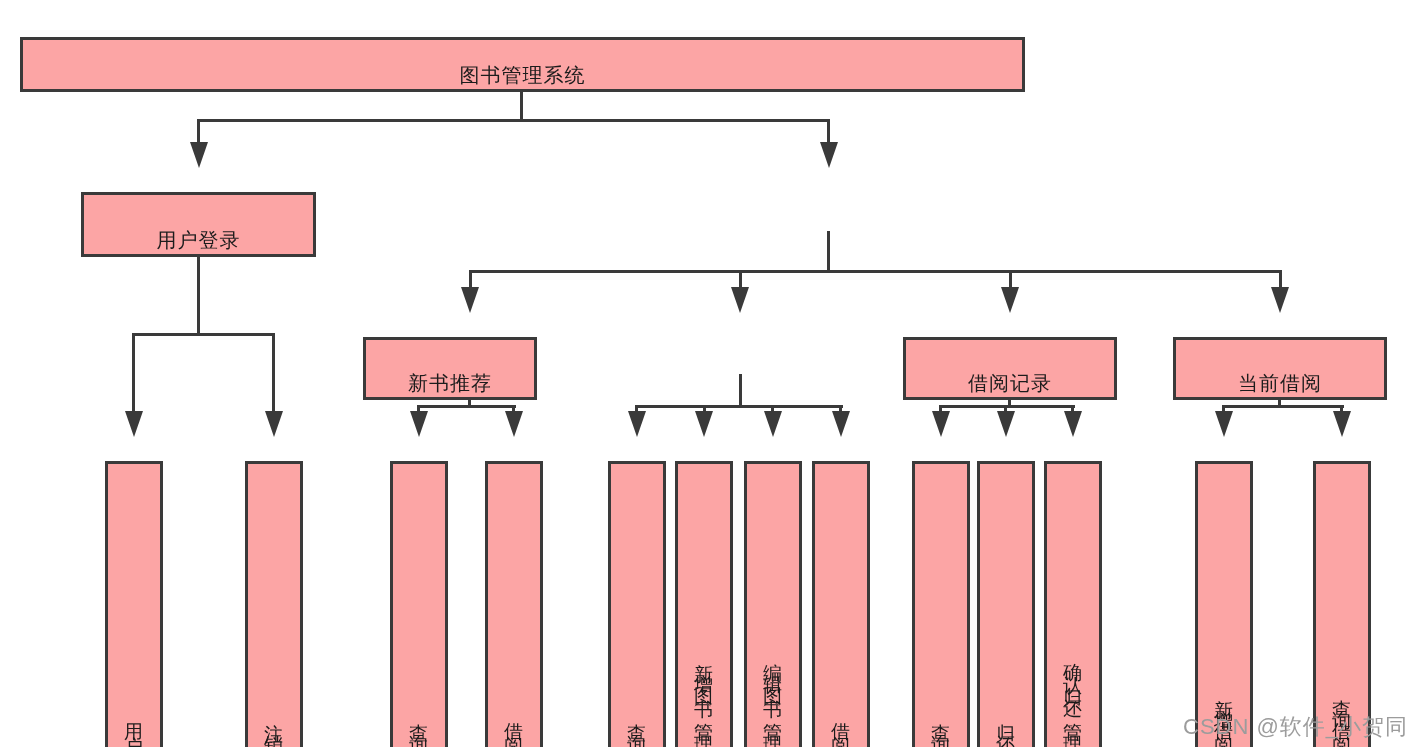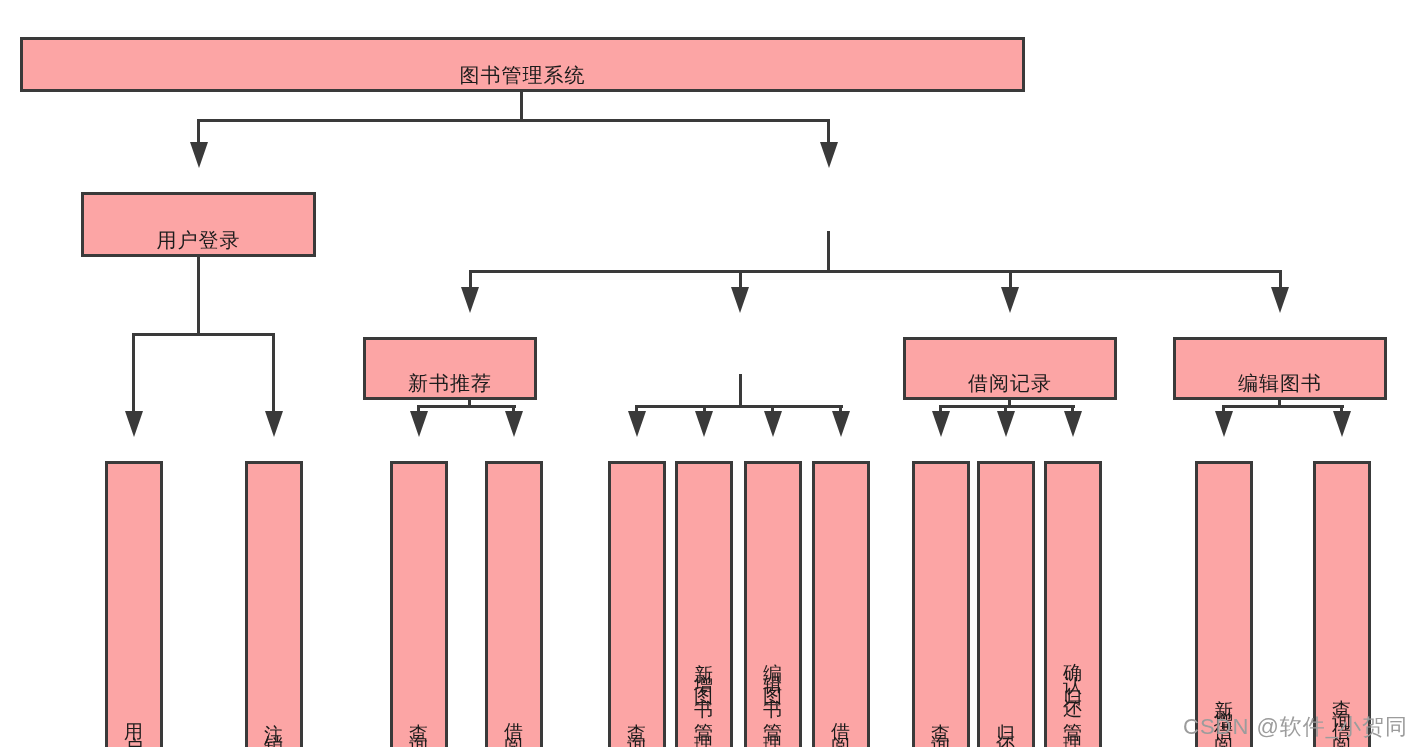--- a/index.html
+++ b/index.html
@@ -103,21 +103,21 @@
     <span class="lbl">用户登录</span>
   </div>
 
   <div class="node" style="left:363px;top:313px;width:174px;height:63px;">
     <span class="lbl">新书推荐</span>
   </div>
   <div class="node" style="left:903px;top:313px;width:214px;height:63px;">
     <span class="lbl">借阅记录</span>
   </div>
   <div class="node" style="left:1173px;top:313px;width:214px;height:63px;">
-    <span class="lbl">编辑图书</span>
+    <span class="lbl">当前借阅</span>
   </div>
 
   <div class="node leaf" style="left:105px;top:437px;">
     <span class="vlbl">用户登录</span>
   </div>
   <div class="node leaf" style="left:245px;top:437px;">
     <span class="vlbl">注销登录</span>
   </div>
 
   <div class="node leaf" style="left:390px;top:437px;">

